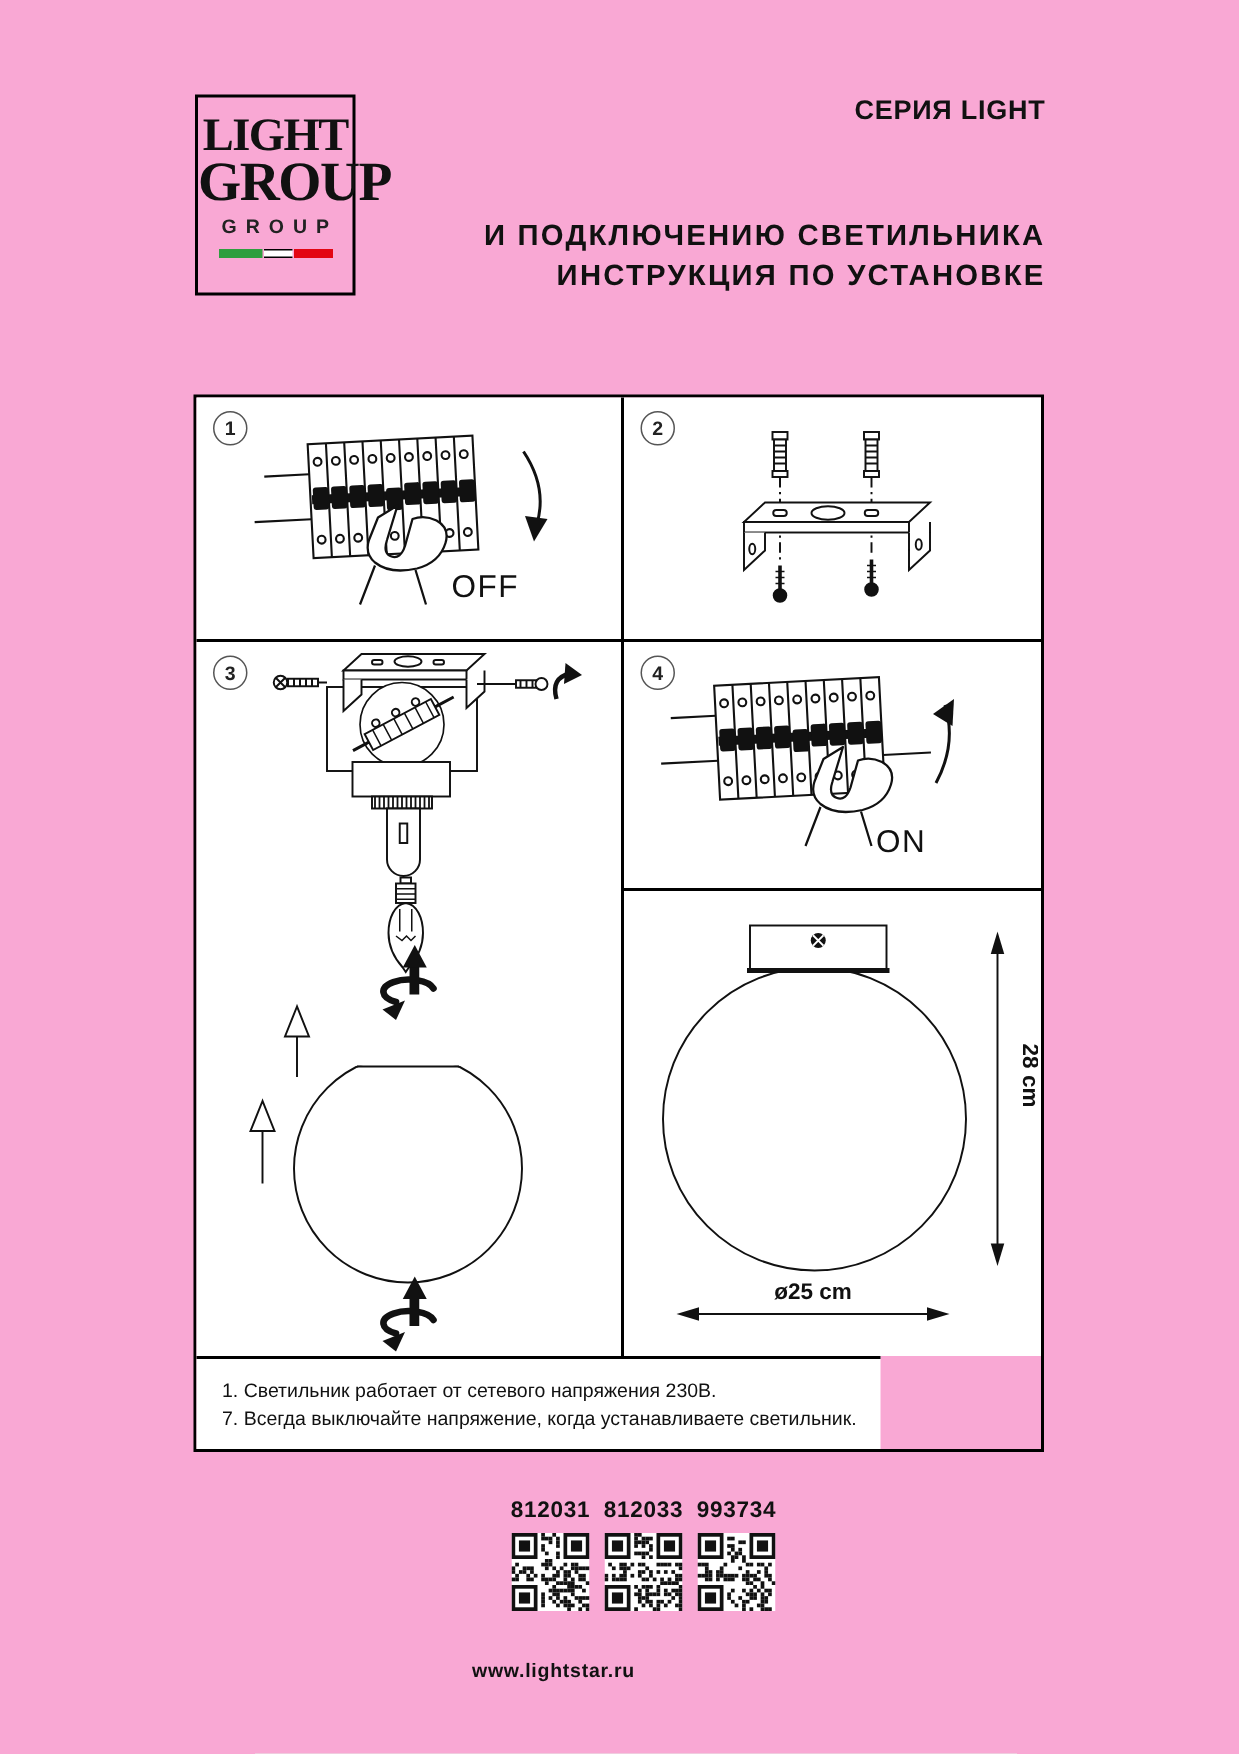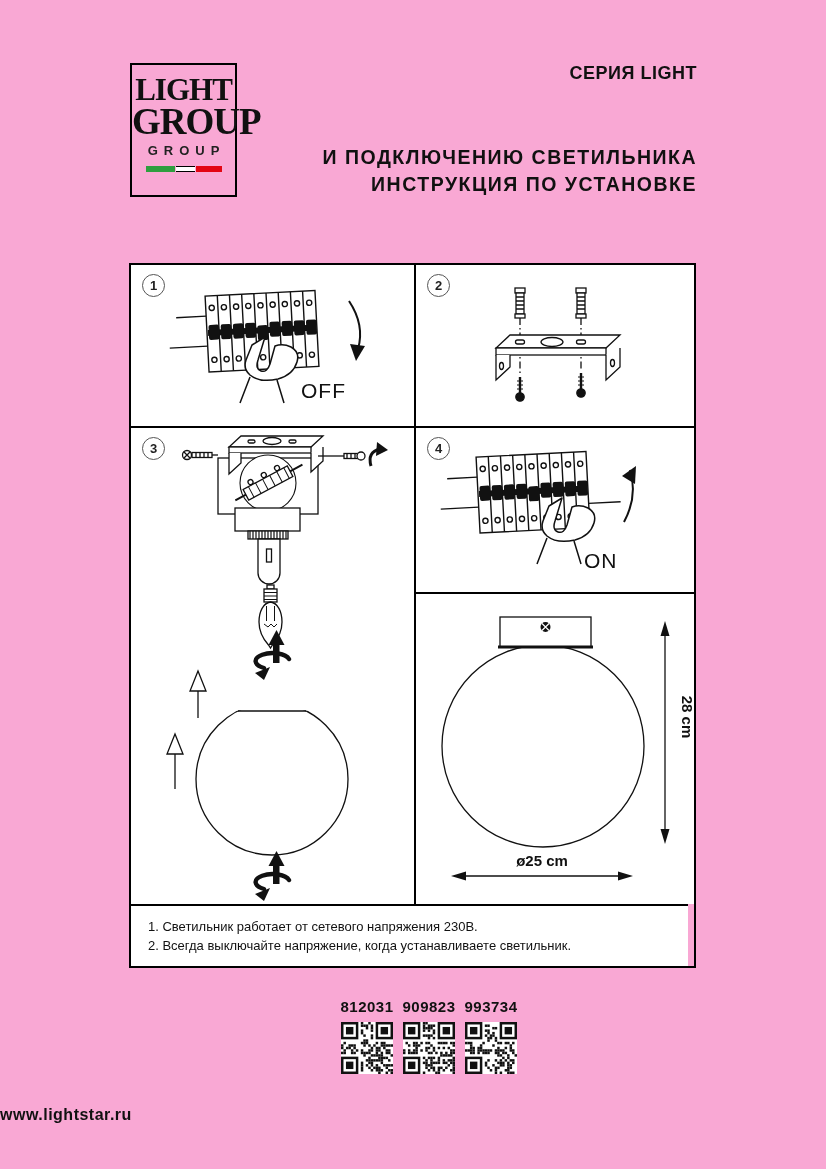--- a/index.html
+++ b/index.html
@@ -28,36 +28,36 @@
 
   
   .grid{position:absolute;left:129px;top:263px;width:567px;height:705px;
         border:2px solid #000;box-sizing:border-box;}
   .panel{position:absolute;box-sizing:border-box;background:#fff;}
   .p1{left:0;top:0;width:285px;height:163px;border-right:2px solid #000;border-bottom:2px solid #000;}
   .p2{left:285px;top:0;width:278px;height:163px;border-bottom:2px solid #000;}
   .p3{left:0;top:163px;width:285px;height:476px;border-right:2px solid #000;}
   .p4{left:285px;top:163px;width:278px;height:166px;border-bottom:2px solid #000;}
   .p5{left:285px;top:329px;width:278px;height:310px;}
-  .notes{left:0;top:639px;width:557px;height:62px;border-top:2px solid #000;
+  .notes{left:0;top:639px;width:456px;height:62px;border-top:2px solid #000;
          font-size:13px;line-height:19px;padding:11px 0 16px 17px;}
   .badge{position:absolute;left:11px;top:9px;width:21px;height:21px;border:1.5px solid #555;
          border-radius:50%;display:flex;align-items:center;justify-content:center;
          font-size:13px;font-weight:600;color:#222;background:#fff;z-index:2;}
   svg text{font-family:"Liberation Sans",sans-serif;fill:#111;}
   .panel svg{position:absolute;left:0;top:0;}
 
   
   .qr-row{position:absolute;left:16px;top:998px;width:826px;display:flex;
           justify-content:center;gap:8px;}
   .qr-item{width:54px;text-align:center;}
   .qr-label{font-size:15px;font-weight:bold;letter-spacing:.5px;margin-bottom:7px;}
   .qr-img{width:52px;height:52px;margin:0 auto;}
-  .footer-url{position:absolute;left:0;top:1106px;width:738px;text-align:left;
-              font-size:16px;font-weight:bold;letter-spacing:.5px;}
+  .footer-url{position:absolute;left:0;top:1106px;width:738px;text-align:center;
+              font-size:13px;font-weight:bold;letter-spacing:.5px;}
 </style>
 </head>
 <body>
 
 <div id="page">
 
   <div class="logo-box">
     <div class="logo-light">LIGHT</div>
     <div class="logo-star">GROUP</div>
     <div class="logo-group">GROUP</div>
@@ -342,21 +342,21 @@
             <polygon points="217,282 202,277.5 202,286.5" fill="#111" stroke="none"></polygon>
           </g>
         </g>
         <text transform="translate(266,123) rotate(90)" text-anchor="middle" font-size="15" font-weight="bold">28 cm</text>
         <text x="126" y="272" text-anchor="middle" font-size="15" font-weight="bold">ø25 cm</text>
       </svg>
     </div>
 
     <div class="panel notes">
       <div>1. Светильник работает от сетевого напряжения 230В.</div>
-      <div>2. Всегда выключайте напряжение, когда устанавливаете светильник.</div>
+      <div>7. Всегда выключайте напряжение, когда устанавливаете светильник.</div>
     </div>
   </div>
 
   <div class="qr-row">
     <div class="qr-item">
       <div class="qr-label">812031</div>
       <div class="qr-img"><svg width="52" height="52">
             <rect x="0" y="0" width="52" height="52" fill="#fff"></rect>
             <rect x="19.80952380952381" y="0" width="2.4761904761904763" height="2.4761904761904763" fill="#111"></rect>
             <rect x="27.23809523809524" y="0" width="2.4761904761904763" height="2.4761904761904763" fill="#111"></rect>
@@ -476,21 +476,21 @@
             <rect x="4.9523809523809526" y="4.9523809523809526" width="7.428571428571429" height="7.428571428571429" fill="#111"></rect>
             <rect x="34.66666666666667" y="0" width="17.333333333333336" height="17.333333333333336" fill="#111"></rect>
             <rect x="37.142857142857146" y="2.4761904761904763" width="12.380952380952381" height="12.380952380952381" fill="#fff"></rect>
             <rect x="39.61904761904762" y="4.9523809523809526" width="7.428571428571429" height="7.428571428571429" fill="#111"></rect>
             <rect x="0" y="34.66666666666667" width="17.333333333333336" height="17.333333333333336" fill="#111"></rect>
             <rect x="2.4761904761904763" y="37.142857142857146" width="12.380952380952381" height="12.380952380952381" fill="#fff"></rect>
             <rect x="4.9523809523809526" y="39.61904761904762" width="7.428571428571429" height="7.428571428571429" fill="#111"></rect>
           </svg></div>
     </div>
     <div class="qr-item">
-      <div class="qr-label">909823</div>
+      <div class="qr-label">812033</div>
       <div class="qr-img"><svg width="52" height="52">
             <rect x="0" y="0" width="52" height="52" fill="#fff"></rect>
             <rect x="19.80952380952381" y="0" width="2.4761904761904763" height="2.4761904761904763" fill="#111"></rect>
             <rect x="22.285714285714285" y="0" width="2.4761904761904763" height="2.4761904761904763" fill="#111"></rect>
             <rect x="19.80952380952381" y="2.4761904761904763" width="2.4761904761904763" height="2.4761904761904763" fill="#111"></rect>
             <rect x="24.761904761904763" y="2.4761904761904763" width="2.4761904761904763" height="2.4761904761904763" fill="#111"></rect>
             <rect x="27.23809523809524" y="2.4761904761904763" width="2.4761904761904763" height="2.4761904761904763" fill="#111"></rect>
             <rect x="29.714285714285715" y="2.4761904761904763" width="2.4761904761904763" height="2.4761904761904763" fill="#111"></rect>
             <rect x="19.80952380952381" y="4.9523809523809526" width="2.4761904761904763" height="2.4761904761904763" fill="#111"></rect>
             <rect x="22.285714285714285" y="4.9523809523809526" width="2.4761904761904763" height="2.4761904761904763" fill="#111"></rect>

